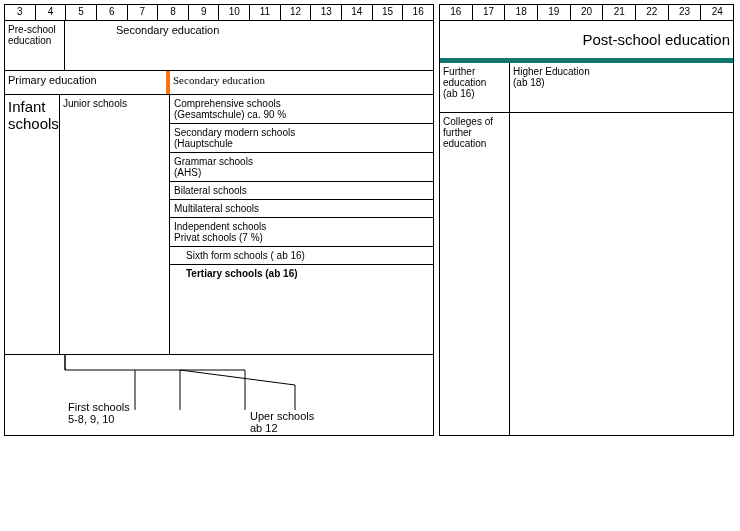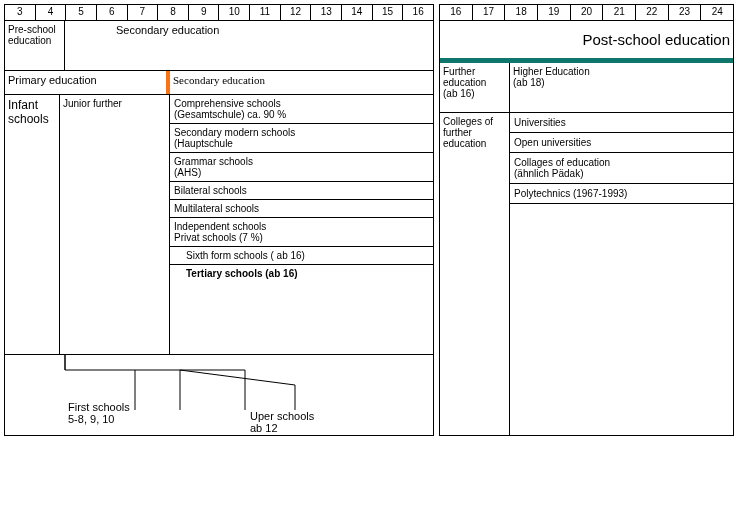--- a/index.html
+++ b/index.html
@@ -82,21 +82,21 @@
 
     .row-infant-junior-secondary {
       display: flex;
       border-bottom: 1px solid #000;
       min-height: 260px;
     }
     .infant-cell {
       width: 55px;
       border-right: 1px solid #000;
       padding: 3px;
-      font-size: 12px;
+      font-size: 15px;
     }
     .junior-cell {
       width: 110px;
       border-right: 1px solid #000;
       padding: 3px;
       font-size: 10px;
     }
     .secondary-schools-col {
       flex: 1;
       display: flex;
@@ -183,21 +183,21 @@
       <div class="compulsory-cell">Secondary education</div>
     </div>
 
     <div class="row-primary-secondary">
       <div class="primary-header">Primary education</div>
       <div class="secondary-header">Secondary education</div>
     </div>
 
     <div class="row-infant-junior-secondary">
       <div class="infant-cell">Infant schools</div>
-      <div class="junior-cell">Junior further</div>
+      <div class="junior-cell">Junior schools</div>
       <div class="secondary-schools-col">
         <div class="sec-school-item">Comprehensive schools<br>(Gesamtschule) ca. 90 %</div>
         <div class="sec-school-item">Secondary modern schools<br>(Hauptschule</div>
         <div class="sec-school-item">Grammar schools<br>(AHS)</div>
         <div class="sec-school-item">Bilateral schools</div>
         <div class="sec-school-item">Multilateral schools</div>
         <div class="sec-school-item">Independent schools<br>Privat schools (7 %)</div>
         <div class="sec-school-item" style="padding-left:16px;">Sixth form schools ( ab 16)</div>
         <div class="sec-school-item" style="padding-left:16px;">Tertiary schools  (ab 16)</div>
       </div>
@@ -239,22 +239,15 @@
 
     <div class="right-header">Post-school education</div>
 
     <div class="right-row-1">
       <div class="further-ed-col">Further education<br>(ab 16)</div>
       <div class="higher-ed-col">Higher Education<br>(ab 18)</div>
     </div>
 
     <div class="right-row-2">
       <div class="colleges-col">Colleges of further education</div>
-      <div class="universities-col">
-        <div class="uni-item">Universities</div>
-        <div class="uni-item">Open universities</div>
-        <div class="uni-item">Collages of education<br>(ähnlich Pädak)</div>
-        <div class="uni-item">Polytechnics (1967-1993)</div>
-        <div class="uni-item">&nbsp;</div>
-      </div>
     </div>
   </div>
 </div>
 
 </body></html>

